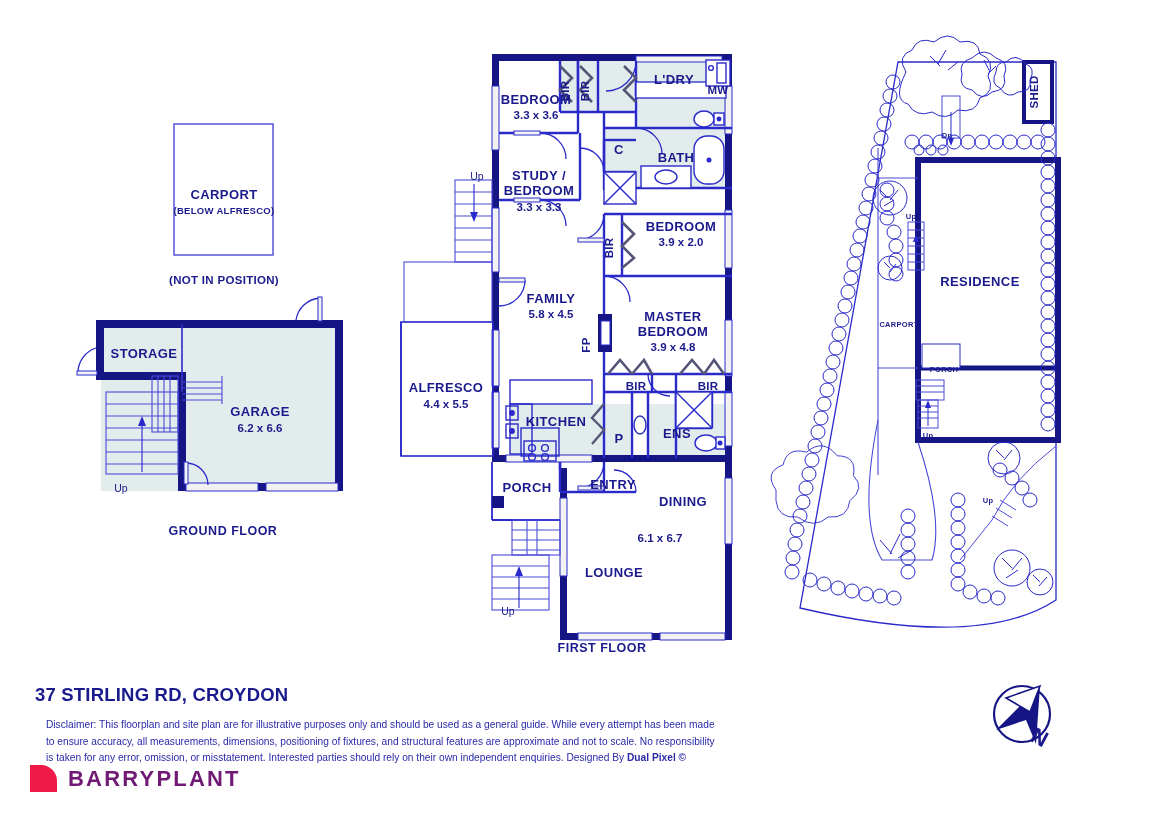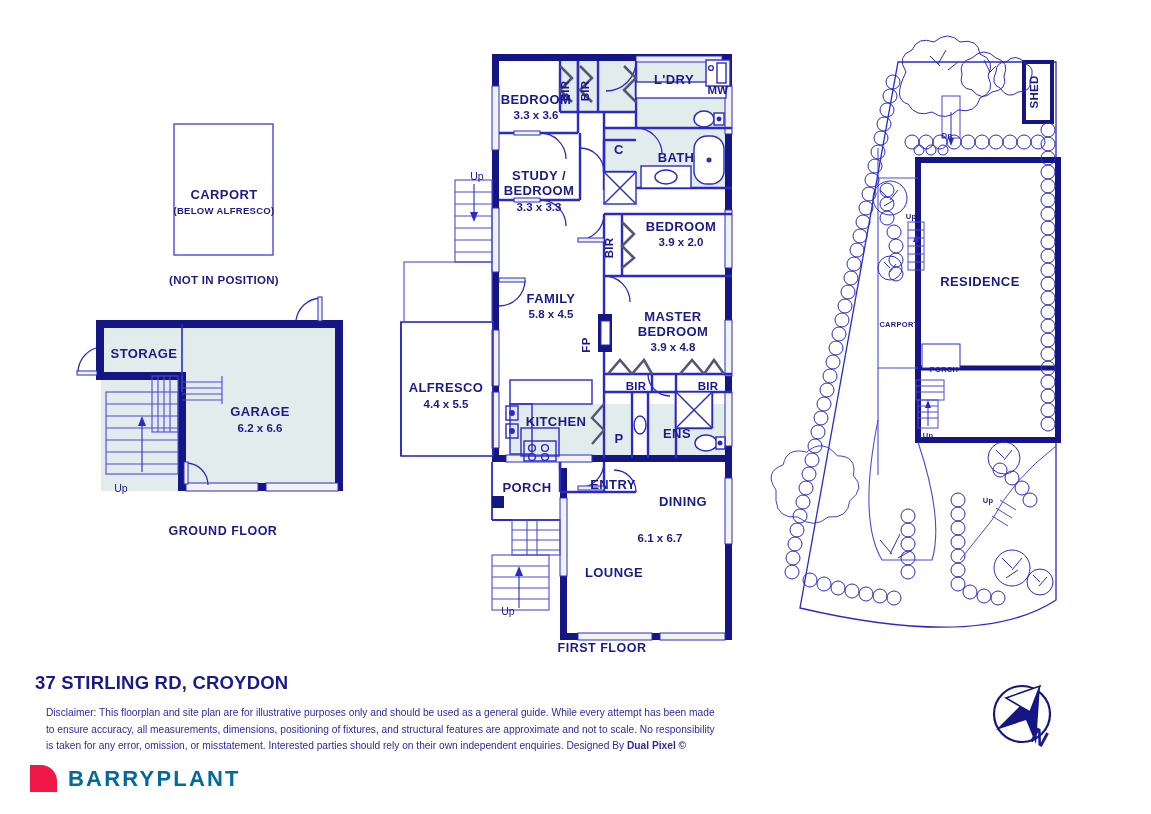--- a/index.html
+++ b/index.html
@@ -10,29 +10,29 @@
   .lbl{font-weight:bold;fill:#1a1a8c;text-anchor:middle;}
   .rm   {font-size:13px;letter-spacing:.4px;}
   .rmsm {font-size:11.5px;letter-spacing:.3px;}
   .dim  {font-size:11.5px;}
   .tiny {font-size:9.5px;letter-spacing:.3px;}
   .ttiny{font-size:7.5px;letter-spacing:.3px;}
   .up   {font-size:10.5px;font-weight:normal;}
   .flr  {font-size:12.5px;letter-spacing:.5px;}
   
   #footer{position:absolute;left:35px;top:668px;width:700px;}
-  #addr{font-size:18.5px;font-weight:bold;letter-spacing:.2px;color:#1a1a8c;margin:4px 0 11px 0;}
+  #addr{font-size:18.5px;font-weight:bold;letter-spacing:.2px;color:#1a1a8c;margin:16px 0 11px 0;}
   #disc{font-size:10.2px;line-height:16.5px;color:#2a2aa8;margin:11px;max-width:672px;}
   #disc b{font-weight:bold;}
   
   #logo{position:absolute;left:30px;top:765px;display:flex;align-items:center;gap:11px;}
   .markbox{width:27px;height:27px;position:relative;}
   .markbox i{position:absolute;inset:0;background:#ef1846;
      clip-path:path("M0,0 L11,0 A16,16 0 0 1 27,16 L27,27 L0,27 Z");}
-  #logo-text{font-size:22px;font-weight:bold;letter-spacing:2.2px;color:#0369a1;}
+  #logo-text{font-size:22px;font-weight:bold;letter-spacing:2.2px;color:#701a75;}
 </style>
 </head>
 <body>
 
 <div class="stage">
 
 <svg id="plan" width="1151" height="814" viewBox="0 0 1151 814">
   <defs>
     <g id="door-arc"></g>
   </defs>

